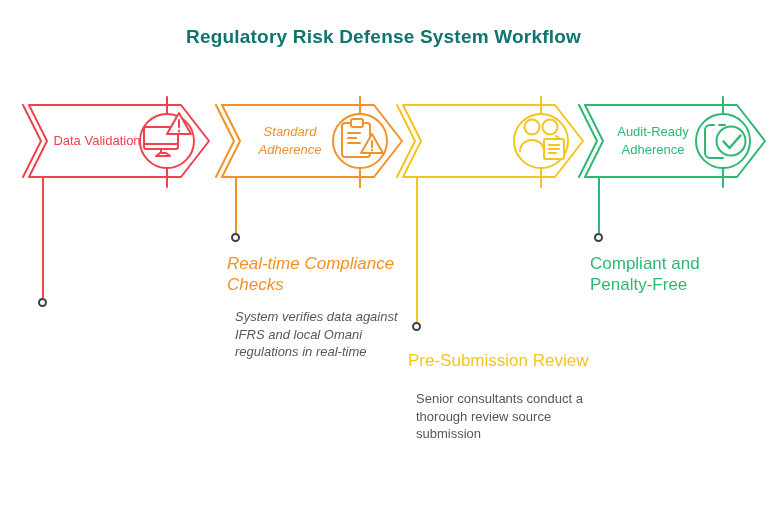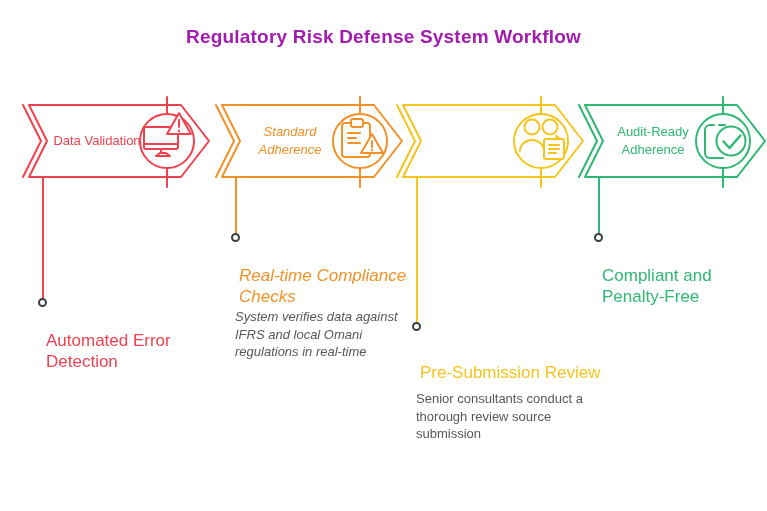--- a/index.html
+++ b/index.html
@@ -2,36 +2,36 @@
 <html><head>
 <meta charset="utf-8">
 <style>
   html,body{margin:0;padding:0;background:#ffffff;}
   .canvas{
     position:relative;width:767px;height:511px;background:#fff;overflow:hidden;
     font-family:"Liberation Sans", sans-serif;
   }
   .title{
     position:absolute;top:26px;left:0;right:0;text-align:center;margin:0;
-    font-size:19px;font-weight:bold;color:#a21caf;letter-spacing:.2px;
+    font-size:19px;font-weight:bold;color:#0f766e;letter-spacing:.2px;
   }
   .stage{position:absolute;top:0;width:192px;height:511px;}
   .stage .banner-svg{position:absolute;top:95px;left:0;color:var(--c);}
   .stage .banner-label{
     position:absolute;top:105px;left:24px;width:102px;height:72px;
     display:flex;align-items:center;justify-content:center;text-align:center;
     font-size:13px;line-height:18px;color:var(--lc);
   }
   .stage .connector{position:absolute;left:20px;width:2px;background:var(--c);}
   .stage .marker{
     position:absolute;left:16px;width:9px;height:9px;box-sizing:border-box;
     border:2px solid #3b3f42;border-radius:50%;background:#fff;
   }
   .stage .heading{
-    position:absolute;left:8px;margin:16px;font-weight:400;
+    position:absolute;left:8px;margin:4px;font-weight:400;
     font-size:17px;line-height:21px;color:var(--hc);
   }
   .stage .desc{
     position:absolute;left:8px;margin:12px;
     font-size:13px;line-height:17.5px;color:#54585a;
   }
   
   .s1{left:22px;}  .s2{left:215px;font-style:italic;} .s3{left:396px;} .s4{left:578px;}
   .s1 .connector{top:177px;height:121px;} .s1 .marker{top:298px;}
   .s1 .heading{top:314px;width:180px;}    .s1 .desc{top:368px;width:190px;}
@@ -63,21 +63,20 @@
         <line x1="139" y1="54" x2="139" y2="58"></line>
         <path d="M134,61 l4,-3 h6 l4,3 z"></path>
         <path d="M157,18 l12,21 h-24 z" fill="#fff"></path>
         <line x1="157" y1="25" x2="157" y2="32"></line>
         <line x1="157" y1="35.5" x2="157" y2="36.5"></line>
       </g>
     </svg>
     <div class="banner-label">Data Validation</div>
     <div class="connector"></div>
     <div class="marker"></div>
-    <h3 class="heading">Automated Error Detection</h3>
   </div>
 
   <div class="stage s2" style="--c: #f29127; --lc: #f29127; --hc: #f29127;">
     <svg class="banner-svg" width="192" height="96" viewBox="0 0 192 96" fill="none" stroke="currentColor" stroke-width="2" stroke-linecap="round" stroke-linejoin="round">
       <polyline points="1,10 19,46 1,82"></polyline>
       <polygon points="7,10 159,10 187,46 159,82 7,82 25,46"></polygon>
       <line x1="145" y1="2" x2="145" y2="19"></line>
       <line x1="145" y1="73" x2="145" y2="92"></line>
       <circle cx="145" cy="46" r="27" fill="#fff"></circle>
       <g>

